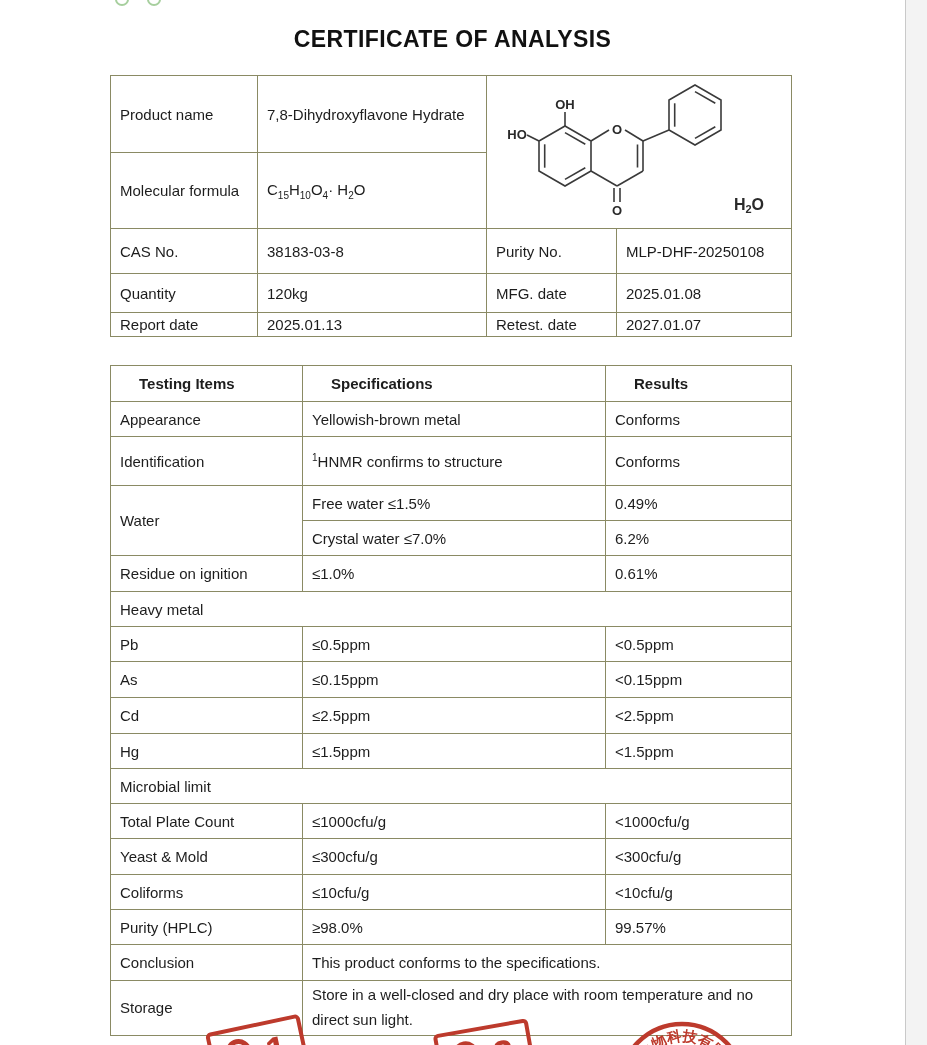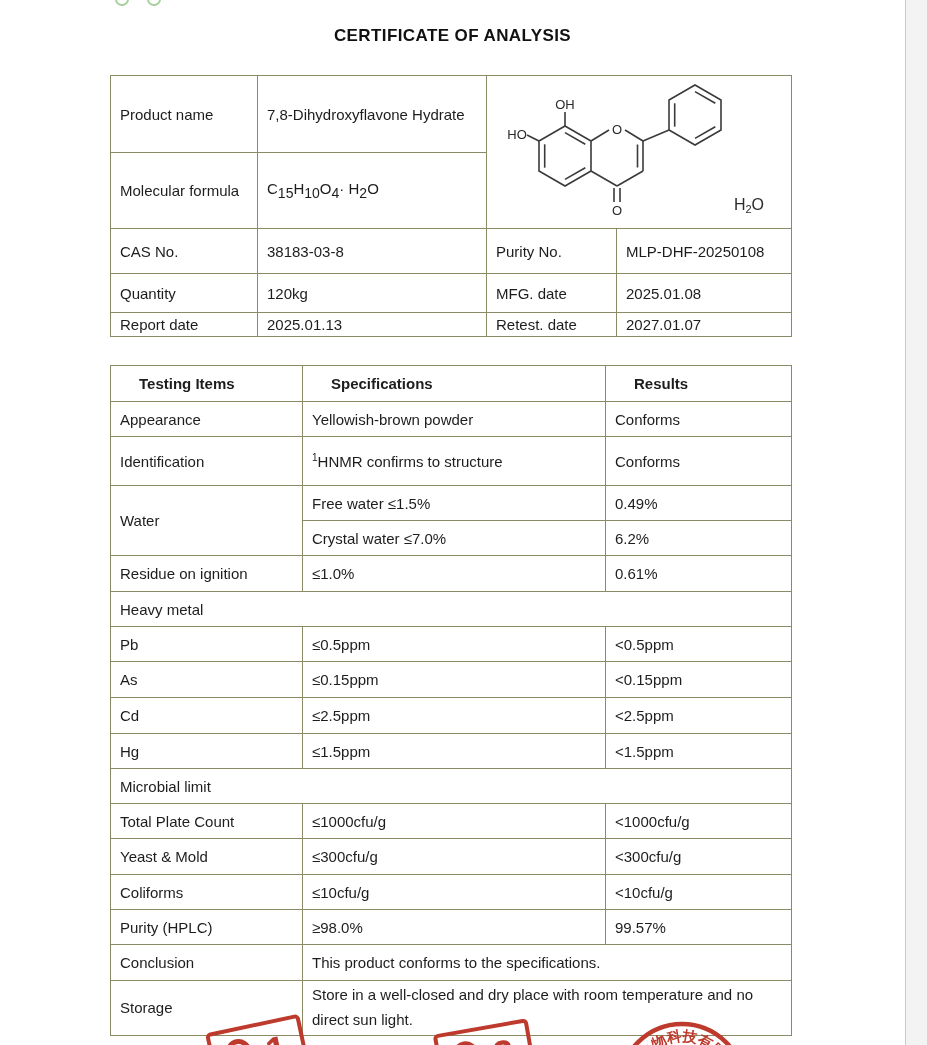--- a/index.html
+++ b/index.html
@@ -4,34 +4,34 @@
 <style>
   * { margin:0; padding:0; box-sizing:border-box; }
   body { font-family:"Liberation Sans", sans-serif; background:#ffffff; }
   .page { position:relative; width:927px; height:1045px; background:#ffffff; overflow:hidden; color:#1d1d1d; }
 
   .gutter { position:absolute; top:0; left:905px; width:22px; height:1045px; background:#f3f3f3; border-left:1px solid #c9c9c9; }
 
   .green-dot { position:absolute; width:14px; height:13px; border:2px solid #a7cf9e; border-radius:50%; background:transparent; }
 
   .title { position:absolute; left:0; top:26px; width:905px; text-align:center;
-           font-size:17px; font-weight:700; letter-spacing:0.4px; color:#111; }
+           font-size:23px; font-weight:700; letter-spacing:0.4px; color:#111; }
 
   table { border-collapse:collapse; table-layout:fixed; }
   td { border:1px solid #8a8a64; vertical-align:middle; padding:2px 6px 2px 9px;
        font-size:15px; color:#1d1d1d; overflow:hidden; }
 
   .info-table  { position:absolute; left:110px; top:75px;  width:681px;border-radius:11px; }
   .test-table  { position:absolute; left:110px; top:365px; width:681px; }
   .test-table td.hdr { font-weight:700;padding-left:28px; }
 
-  sub { font-size:14px; }
+  sub { font-size:10px; }
   sup { font-size:10px; }
 
-  .struct-cell { position:relative; padding:0; }
+  .struct-cell { position:relative; padding:0;font-weight:bold; }
   .struct-cell svg { display:block; }
 
   
   .seal-rect { position:absolute; border:4px solid #bd3a2c; border-radius:5px;
                width:96px; height:58px; color:#bd3a2c; overflow:hidden; }
   .seal-rect .digit { position:absolute; font-weight:700; font-size:38px; top:6px; }
   .seal-rect .frag  { position:absolute; width:26px; height:26px; border:5px solid #bd3a2c;
                       border-radius:50%; top:8px; left:12px; }
   .seal-round { position:absolute; left:610px; top:1010px; }
 </style>
@@ -130,21 +130,21 @@
         <col style="width:186px">
       </colgroup>
     <tbody>
         <tr>
       <td class="hdr" style="height:36px">Testing Items</td>
       <td class="hdr">Specifications</td>
       <td class="hdr">Results</td>
     </tr>
     <tr>
       <td style="height:35px">Appearance</td>
-      <td>Yellowish-brown powder</td>
+      <td>Yellowish-brown metal</td>
       <td>Conforms</td>
     </tr>
     <tr>
       <td style="height:49px">Identification</td>
       <td><sup>1</sup><span>HNMR confirms to structure</span></td>
       <td>Conforms</td>
     </tr>
     <tr>
       <td rowspan="2">Water</td>
       <td style="height:35px">Free water ≤1.5%</td>

